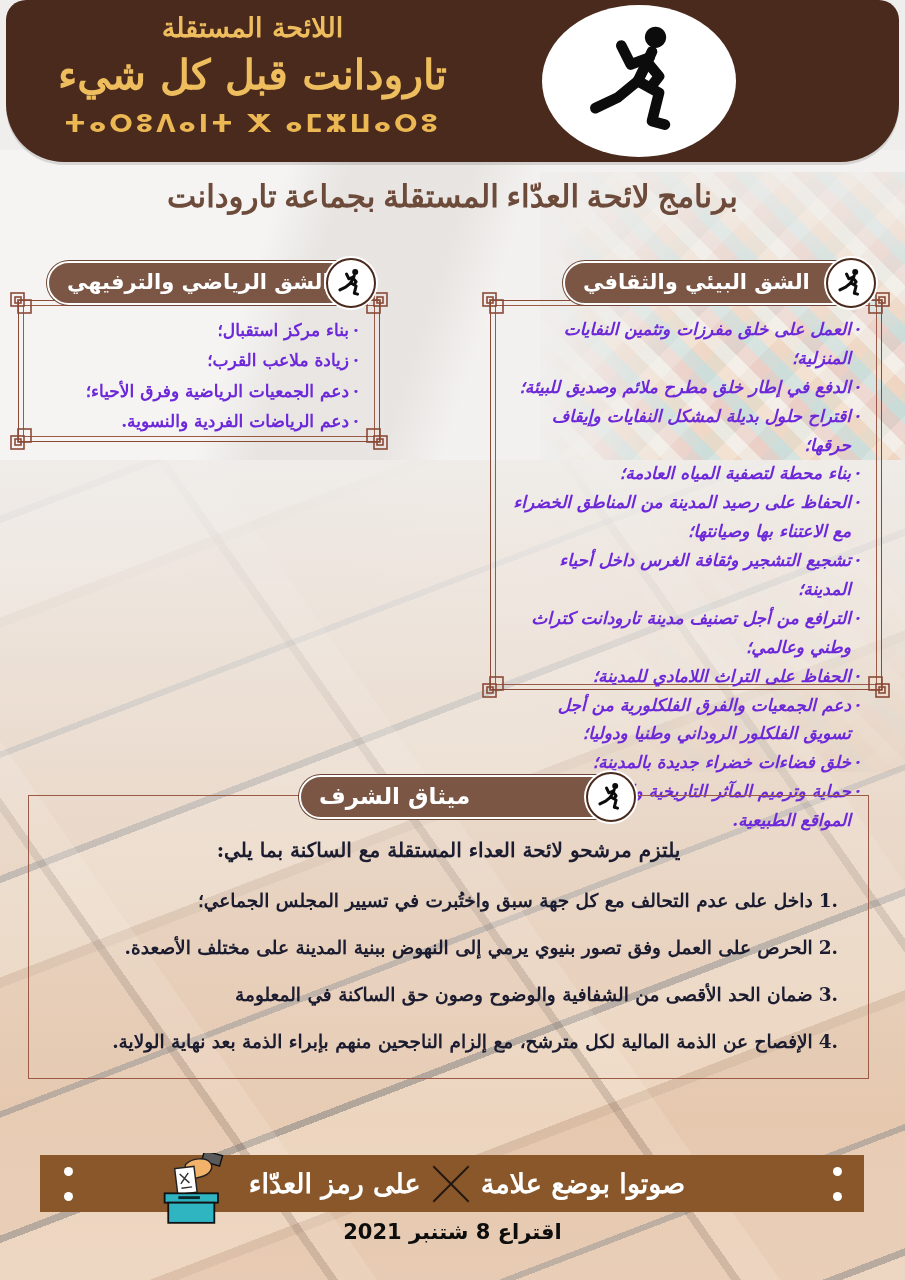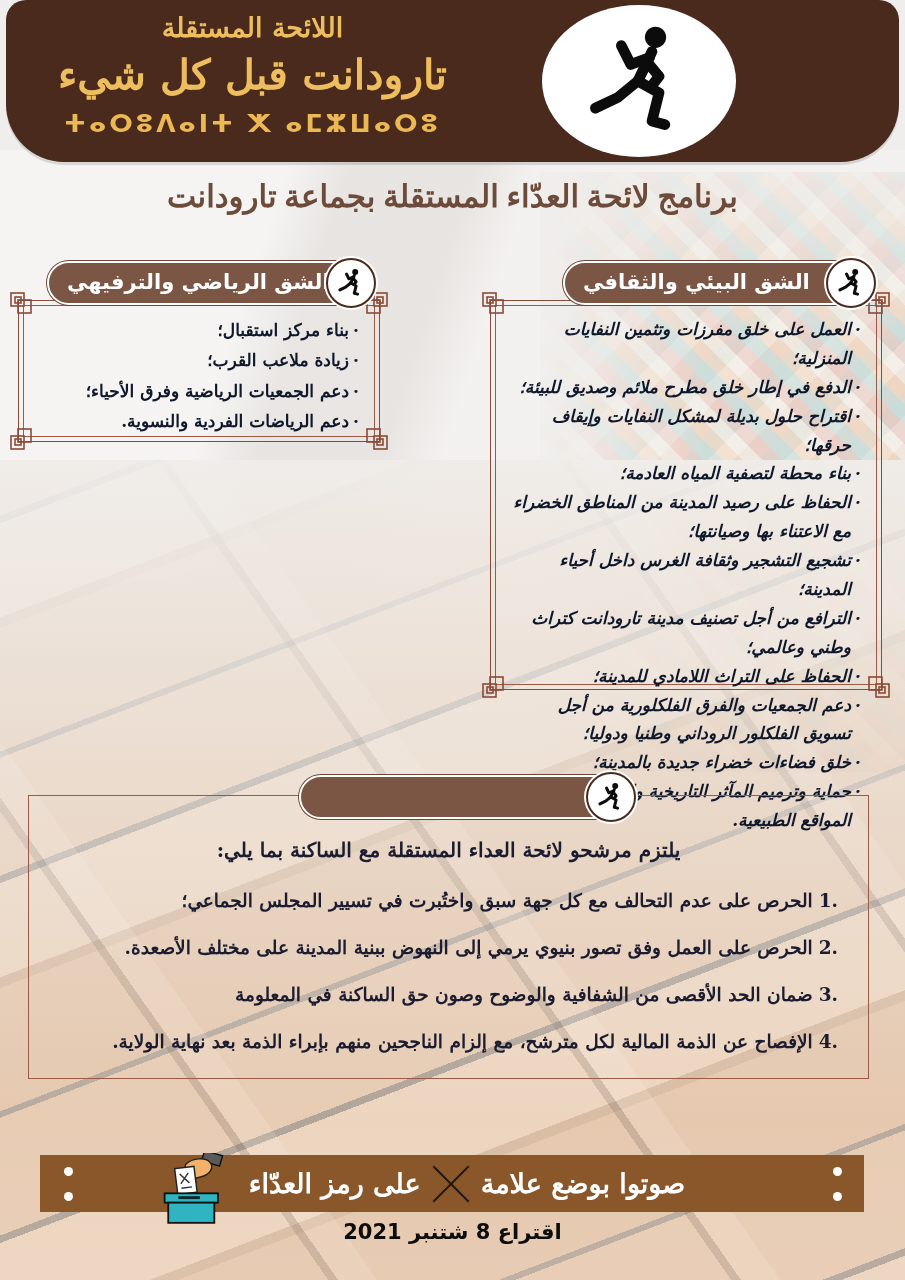--- a/index.html
+++ b/index.html
@@ -61,21 +61,21 @@
     box-shadow:0 0 0 1px #6b4636;display:flex;align-items:center;justify-content:flex-start;color:#fff;}
   .pill-label{font-size:21px;font-weight:700;padding:0 52px 3px 18px;white-space:nowrap;}
   .badge{position:absolute;right:-3px;top:-5px;width:46px;height:46px;border-radius:50%;
     background:#fff;border:2px solid #4a2a1d;box-shadow:0 0 0 2px #fff;
     display:flex;align-items:center;justify-content:center;}
   .badge svg{width:30px;height:30px;}
   .pill-env{top:-40px;left:72px;right:6px;}
   .pill-sport{top:-40px;left:28px;right:4px;}
 
   .list{list-style:none;margin:0;padding:14px 20px 0 14px;direction:rtl;text-align:right;
-    color:#0f172a;font-family:"DejaVu Serif",serif;font-weight:700;}
+    color:#6d28d9;font-family:"DejaVu Serif",serif;font-weight:700;}
   .list li{position:relative;padding-right:10px;}
   .list li::before{content:"·";position:absolute;right:0;top:0;font-weight:900;}
   .list-env{font-size:17px;line-height:1.7;font-style:italic;}
   .list-sport{font-size:17px;line-height:1.78;}
 
   
   .charter{position:absolute;left:28px;top:795px;width:839px;height:282px;border:1px solid #9a5a46;}
   .pill-charter{top:-21px;left:270px;width:332px;}
   .pill-charter .pill-label{font-size:23px;}
   .c-intro{margin-top:42px;text-align:center;direction:rtl;font-size:20px;font-weight:700;
@@ -248,37 +248,38 @@
 
     <li class="item">بناء مركز استقبال؛</li>
         <li class="item">زيادة ملاعب القرب؛</li>
         <li class="item">دعم الجمعيات الرياضية وفرق الأحياء؛</li>
         <li class="item">دعم الرياضات الفردية والنسوية.</li>
       </ul>
   </section>
 
   <section class="charter">
     <div class="pill pill-charter">
+      <span class="pill-label">ميثاق الشرف</span>
       <span class="badge">
         <svg viewBox="0 0 100 100">
           <circle cx="64" cy="13" r="10" fill="#0c0c0c"></circle>
           <g fill="none" stroke="#0c0c0c" stroke-width="10" stroke-linecap="round" stroke-linejoin="round">
             <path d="M61 25 C57 34 53 42 49 50"></path>
               <path d="M59 30 L43 36 L35 20"></path>
             <path d="M57 34 L67 46 L60 55"></path>
               <path d="M49 50 L67 60 L61 84 L72 87"></path>
               <path d="M49 50 L32 64 L13 73"></path>
           </g>
         </svg>
       </span>
     </div>
     <p class="c-intro">يلتزم مرشحو لائحة العداء المستقلة مع الساكنة بما يلي:</p>
     <div class="c-items">
       <div class="c-item" dir="rtl">
-        <span class="c-num">1.</span><span class="c-text">الحرص على عدم التحالف مع كل جهة سبق واختُبرت في تسيير المجلس الجماعي؛</span>
+        <span class="c-num">1.</span><span class="c-text">داخل على عدم التحالف مع كل جهة سبق واختُبرت في تسيير المجلس الجماعي؛</span>
       </div>
       <div class="c-item" dir="rtl">
         <span class="c-num">2.</span><span class="c-text">الحرص على العمل وفق تصور بنيوي يرمي إلى النهوض ببنية المدينة على مختلف الأصعدة.</span>
       </div>
       <div class="c-item" dir="rtl">
         <span class="c-num">3.</span><span class="c-text">ضمان الحد الأقصى من الشفافية والوضوح وصون حق الساكنة في المعلومة</span>
       </div>
       <div class="c-item" dir="rtl">
         <span class="c-num">4.</span><span class="c-text">الإفصاح عن الذمة المالية لكل مترشح، مع إلزام الناجحين منهم بإبراء الذمة بعد نهاية الولاية.</span>
       </div>

